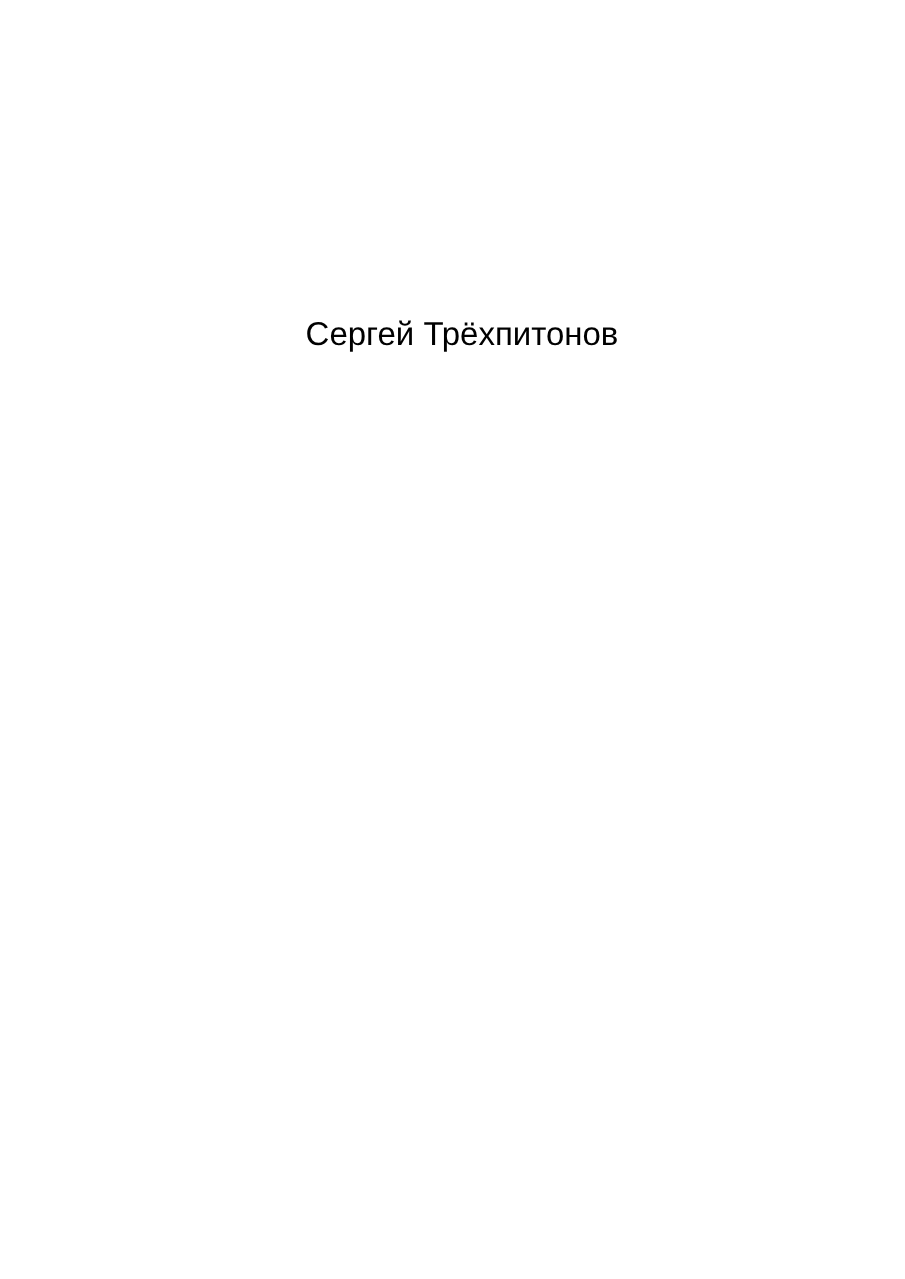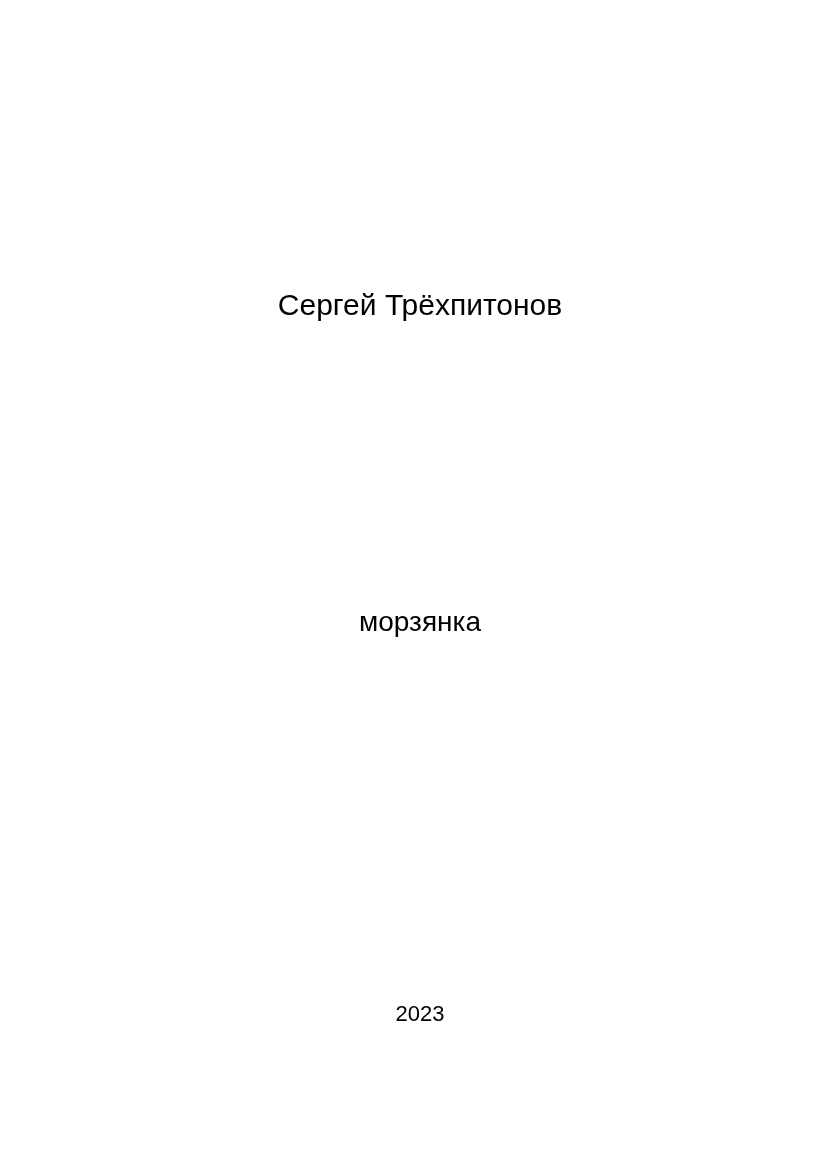--- a/index.html
+++ b/index.html
@@ -49,16 +49,14 @@
     font-weight: 400;
   }
 </style>
 </head>
 <body>
 
 <div class="title-page">
   <div class="line author">Сергей Трёхпитонов</div>
 
 
-  <div class="line subtitle">морзянка</div>
 
-  <div class="line year">2023</div>
 </div>
 
 </body></html>

